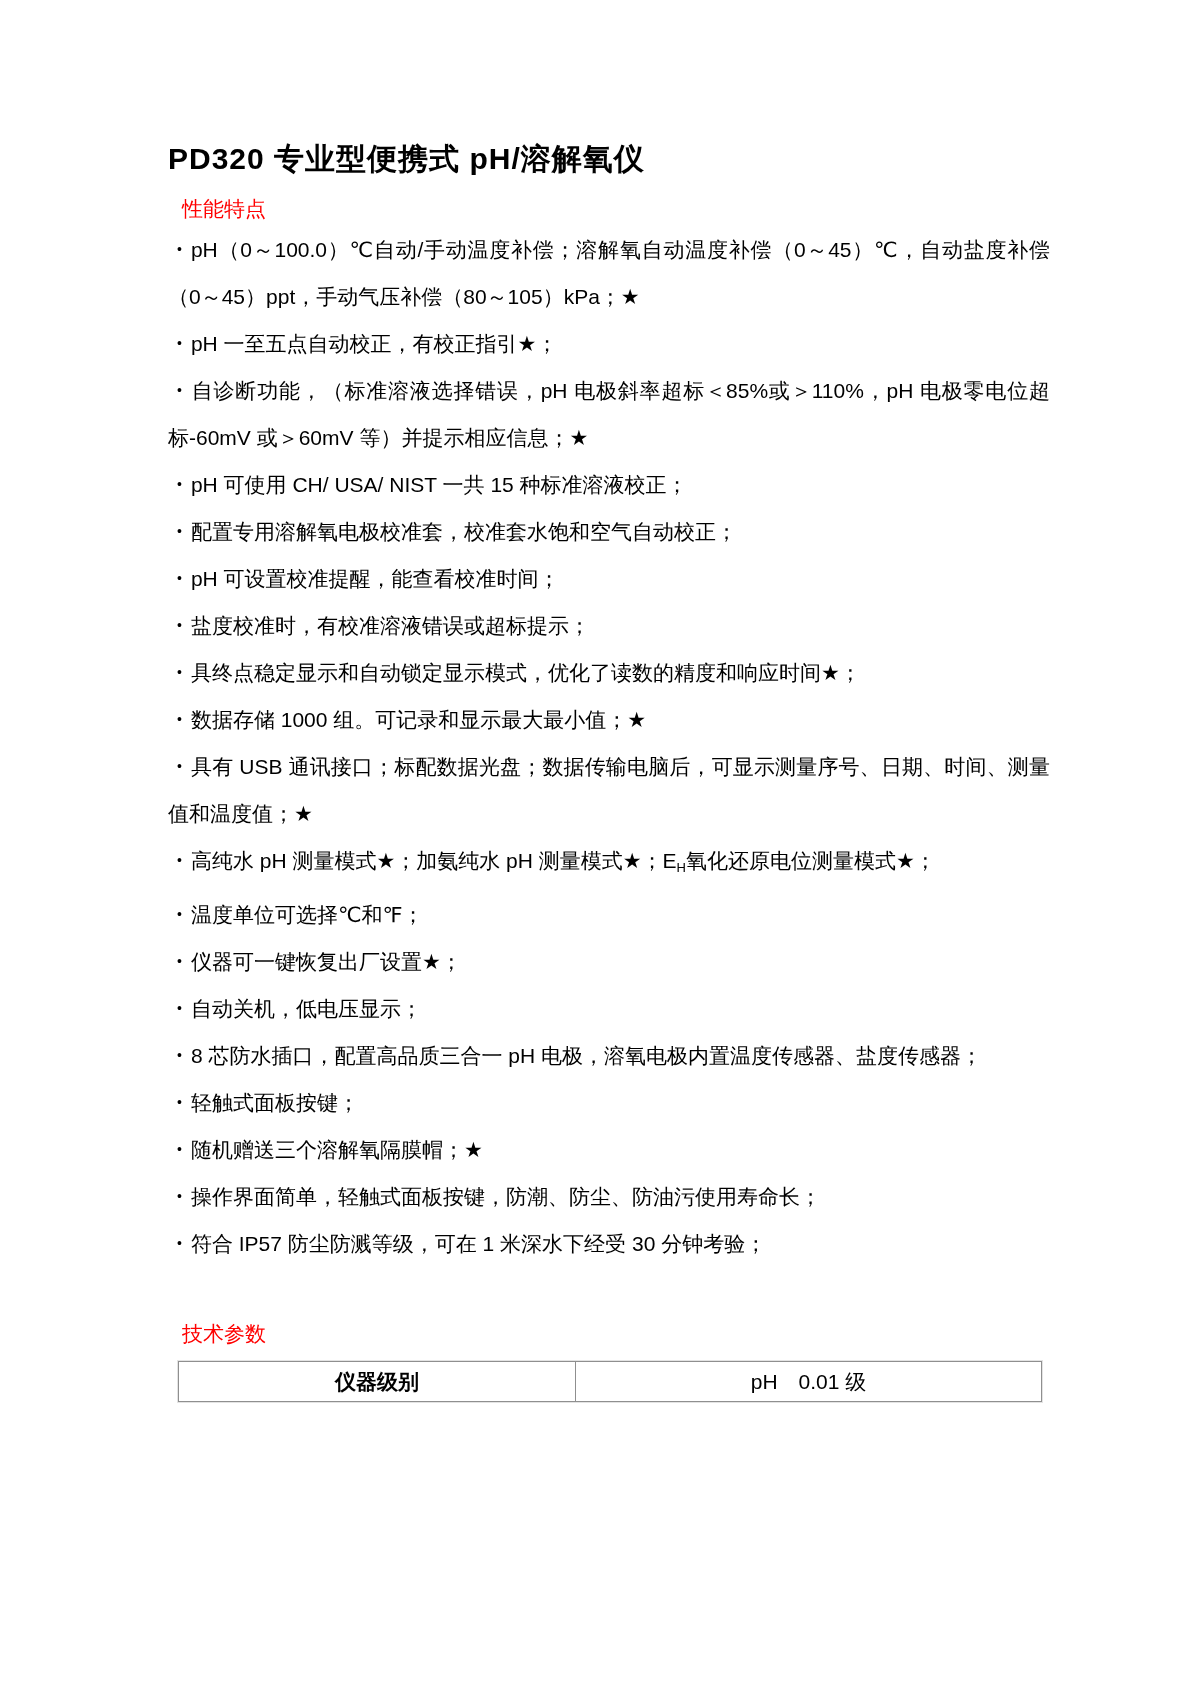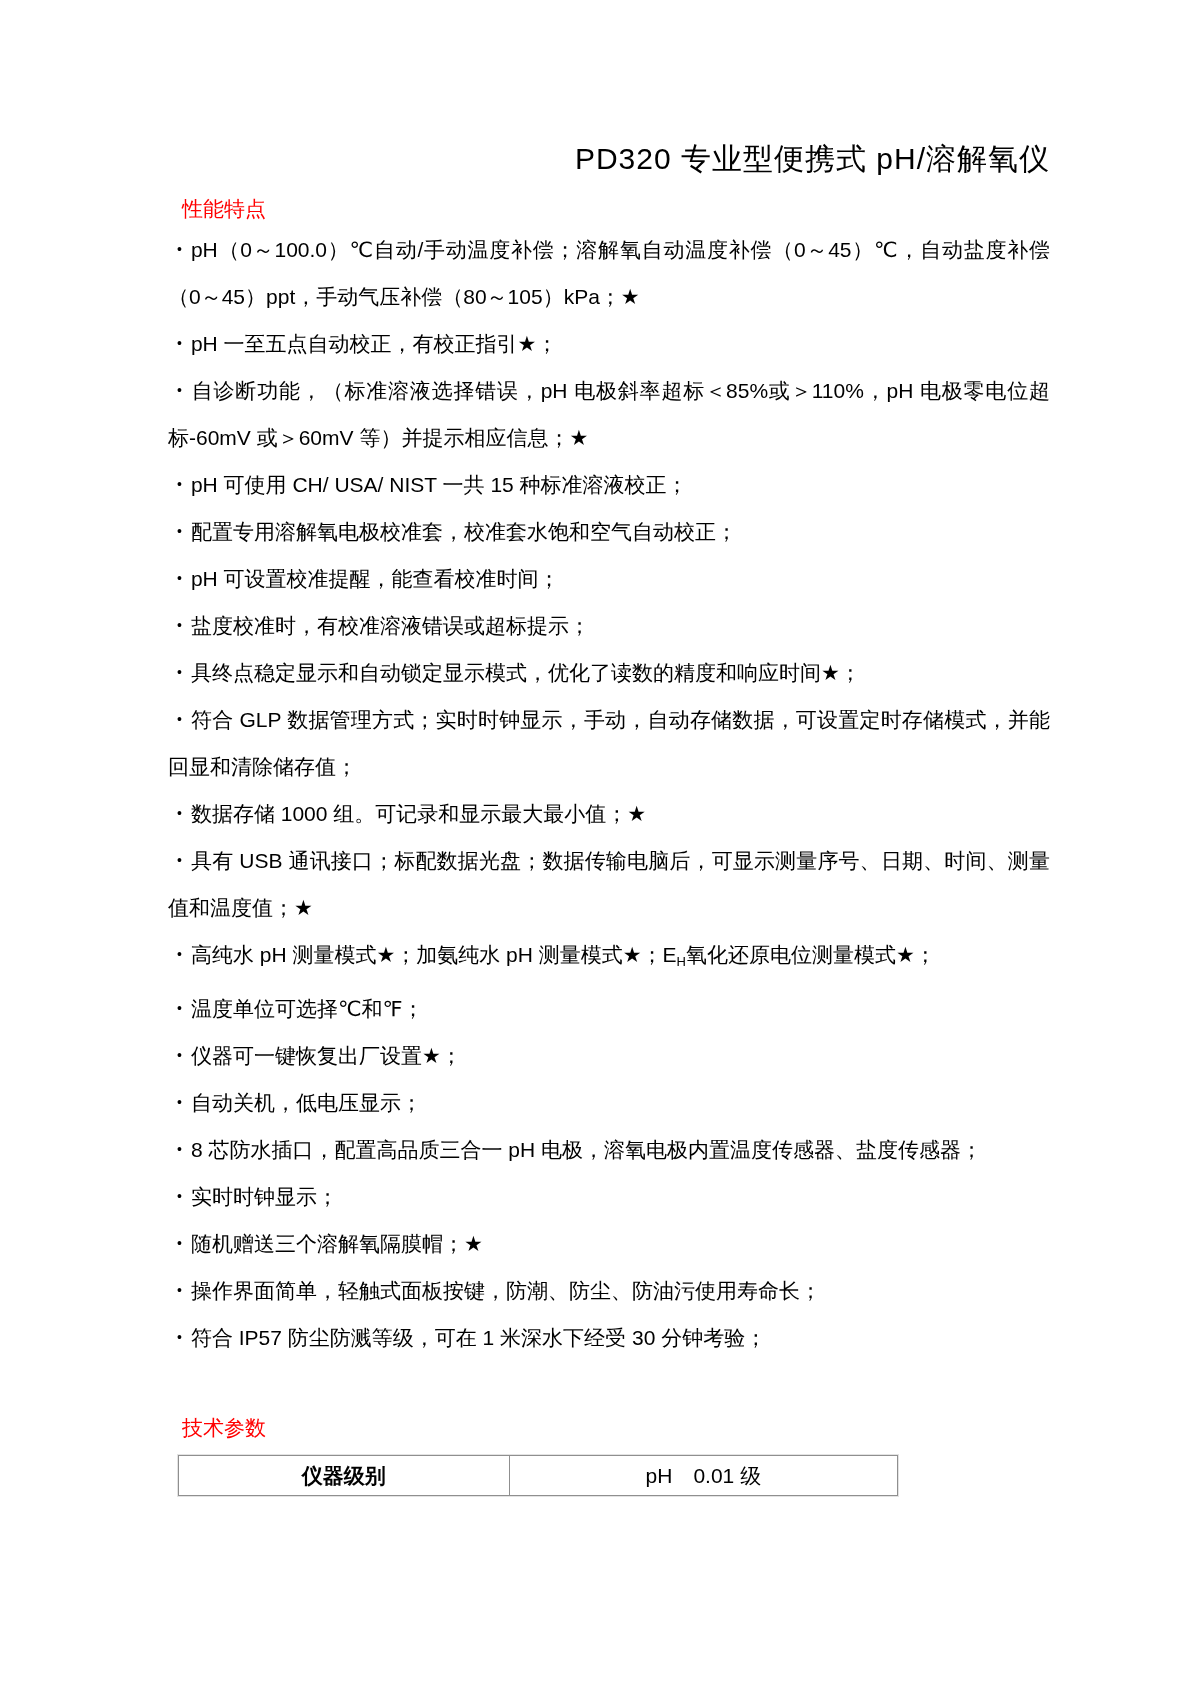--- a/index.html
+++ b/index.html
@@ -16,22 +16,22 @@
     background: #ffffff;
   }
   .content {
     margin-left: 168px;
     margin-right: 150px; 
   }
   .doc-title {
     margin-top: 138px;
     font-size: 30px;
     line-height: 42px;
-    font-weight: normal;
-    text-align: right;
+    font-weight: bold;
+    text-align: left;
     letter-spacing: 1px;
   }
   .section-heading {
     margin-top: 14px;
     padding-left: 14px;
     font-size: 21px;
     line-height: 30px;
     font-weight: normal;
     color: #ff0000;
   }
@@ -48,21 +48,21 @@
     margin-right: 9px;
   }
   .sub-h {
     font-size: 13px;
     vertical-align: -4px;
   }
   .specs-heading { margin-top: 52px; }
   table.specs {
     margin-top: 12px;
     margin-left: 10px;
-    width: 720px;
+    width: 864px;
     border-collapse: collapse;
     outline: 1px solid #e3e3e3;
   }
   table.specs td {
     border: 1px solid #8f8f8f;
     height: 40px;
     text-align: center;
     vertical-align: middle;
     font-size: 21px;
     white-space: pre-wrap;
@@ -82,29 +82,28 @@
 
     <div class="features">
       <p><span class="marker">•</span><span>pH（0～100.0）℃自动/手动温度补偿；溶解氧自动温度补偿（0～45）℃，自动盐度补偿（0～45）ppt，手动气压补偿（80～105）kPa；★</span></p>
       <p><span class="marker">•</span><span>pH 一至五点自动校正，有校正指引★；</span></p>
       <p><span class="marker">•</span><span>自诊断功能，（标准溶液选择错误，pH 电极斜率超标＜85%或＞110%，pH 电极零电位超标-60mV 或＞60mV 等）并提示相应信息；★</span></p>
       <p><span class="marker">•</span><span>pH 可使用 CH/ USA/ NIST 一共 15 种标准溶液校正；</span></p>
       <p><span class="marker">•</span><span>配置专用溶解氧电极校准套，校准套水饱和空气自动校正；</span></p>
       <p><span class="marker">•</span><span>pH 可设置校准提醒，能查看校准时间；</span></p>
       <p><span class="marker">•</span><span>盐度校准时，有校准溶液错误或超标提示；</span></p>
       <p><span class="marker">•</span><span>具终点稳定显示和自动锁定显示模式，优化了读数的精度和响应时间★；</span></p>
-      <p><span class="marker">•</span><span>符合 GLP 数据管理方式；实时时钟显示，手动，自动存储数据，可设置定时存储模式，并能回显和清除储存值；</span></p>
       <p><span class="marker">•</span><span>数据存储 1000 组。可记录和显示最大最小值；★</span></p>
       <p><span class="marker">•</span><span>具有 USB 通讯接口；标配数据光盘；数据传输电脑后，可显示测量序号、日期、时间、测量值和温度值；★</span></p>
       <p><span class="marker">•</span><span>高纯水 pH 测量模式★；加氨纯水 pH 测量模式★；E</span><span class="sub-h">H</span><span>氧化还原电位测量模式★；</span></p>
       <p><span class="marker">•</span><span>温度单位可选择℃和℉；</span></p>
       <p><span class="marker">•</span><span>仪器可一键恢复出厂设置★；</span></p>
       <p><span class="marker">•</span><span>自动关机，低电压显示；</span></p>
       <p><span class="marker">•</span><span>8 芯防水插口，配置高品质三合一 pH 电极，溶氧电极内置温度传感器、盐度传感器；</span></p>
-      <p><span class="marker">•</span><span>实时时钟显示；</span></p>
+      <p><span class="marker">•</span><span>轻触式面板按键；</span></p>
       <p><span class="marker">•</span><span>随机赠送三个溶解氧隔膜帽；★</span></p>
       <p><span class="marker">•</span><span>操作界面简单，轻触式面板按键，防潮、防尘、防油污使用寿命长；</span></p>
       <p><span class="marker">•</span><span>符合 IP57 防尘防溅等级，可在 1 米深水下经受 30 分钟考验；</span></p>
     </div>
 
     <div class="section-heading specs-heading">技术参数</div>
 
     <table class="specs">
       <tbody>
         <tr>

